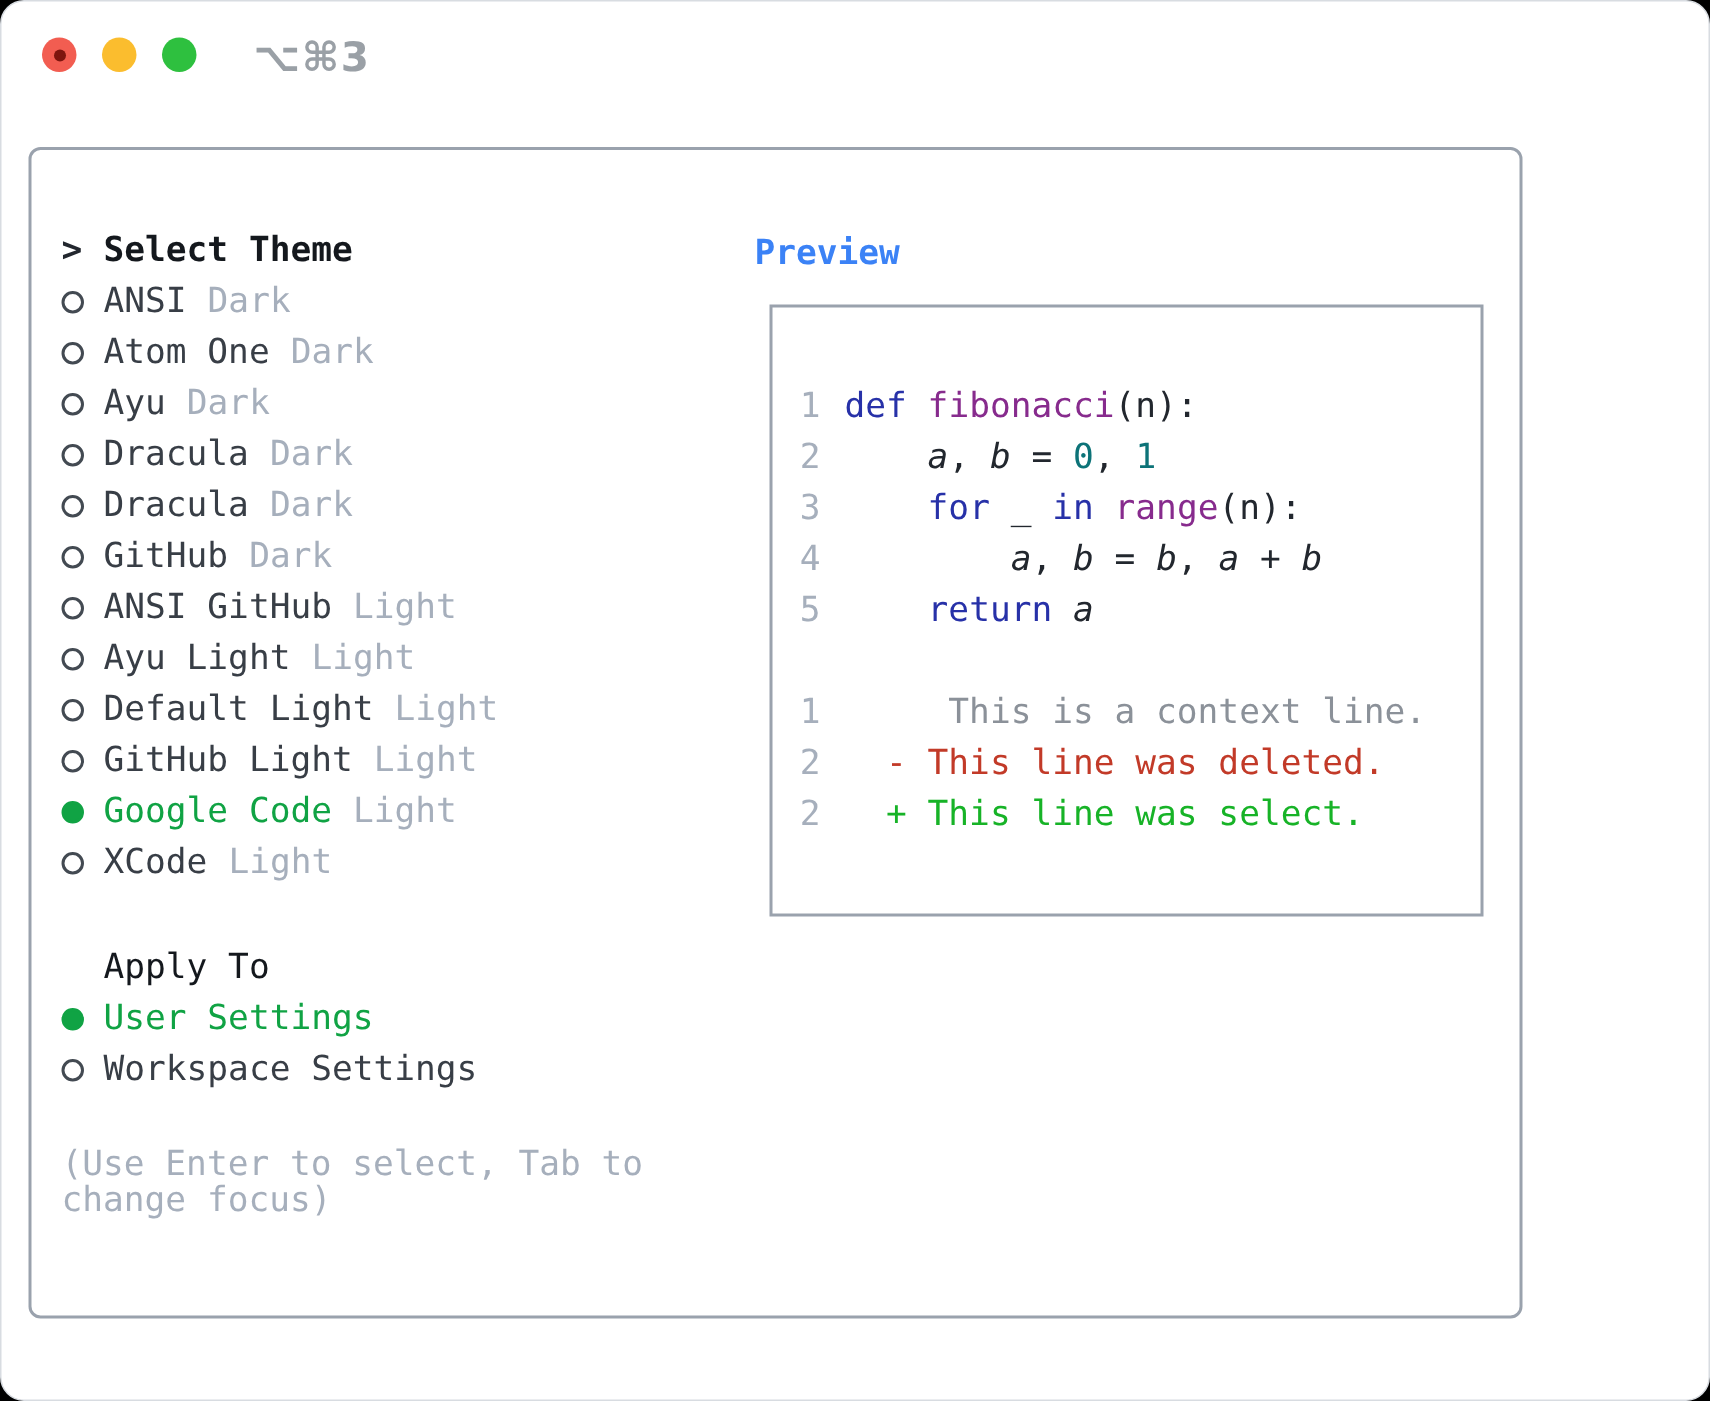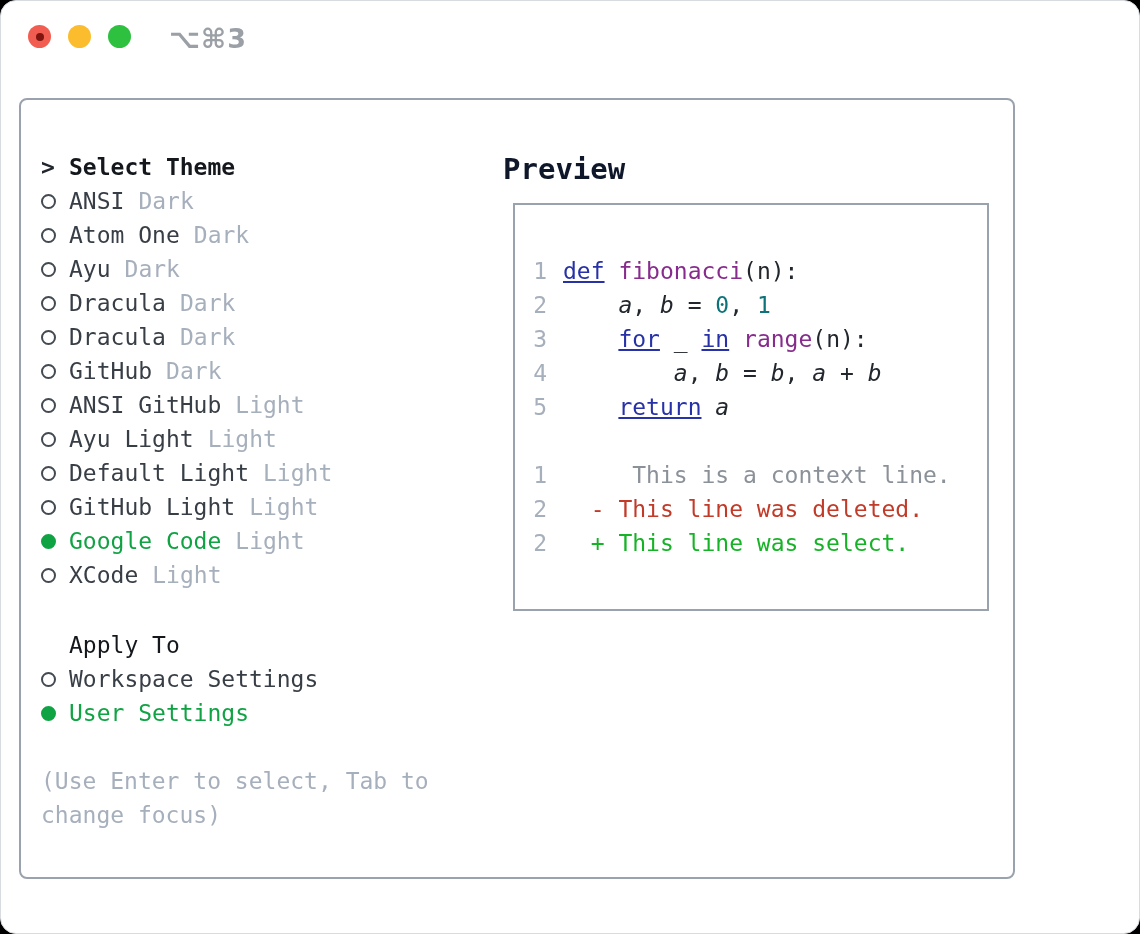--- a/index.html
+++ b/index.html
@@ -43,39 +43,39 @@
     width: 15px; height: 15px; border-radius: 50%;
     border: 2px solid #434a52; margin-right: 13px; flex: 0 0 auto;
   }
   .radio.sel { background: #10a344; border-color: #10a344; }
   .tname { white-space: pre; }
   .tname.sel { color: #10a344; }
   .tvariant { color: #a6afbc; margin-left: 14px; white-space: pre; }
 
   .apply-header { margin-top: 36px; margin-left: 28px; color: #14181d; }
   .hint {
-    margin-top: 34px; width: 420px; font-size: 23px; line-height: 34px;
+    margin-top: 34px; width: 420px; font-size: 23px; line-height: 24px;
     color: #a6afbc; white-space: normal;
   }
 
   
   .preview-header {
     position: absolute; left: 482px; top: 52px; height: 34px;
     display: flex; align-items: center;
-    font-size: 29px; font-weight: bold; color: #0f172a;
+    font-size: 23px; font-weight: bold; color: #3b82f6;
   }
   .preview-box {
     position: absolute; left: 492px; top: 103px; width: 476px; height: 408px;
     border: 2px solid #9aa2ad; background: #fff;
     padding: 49px 0 0 18px; overflow: hidden;
   }
   .pline { display: flex; height: 34px; align-items: center; font-size: 23px; }
   .ln { width: 14px; text-align: right; color: #a6afbc; margin-right: 16px; flex: 0 0 auto; }
   .ptext { white-space: pre; }
-  .tok-kw  { color: #2731a8; text-decoration: underline; }
+  .tok-kw  { color: #2731a8; }
   .tok-fn  { color: #872b8d; }
   .tok-pl  { color: #22272e; }
   .tok-var { color: #22272e; font-style: italic; }
   .tok-num { color: #0d7378; }
   .tok-ctx { color: #8b9199; text-align: center; }
   .tok-del { color: #c23a28; }
   .tok-add { color: #17b327; }
 </style>
 </head>
 <body>
@@ -157,27 +157,27 @@
             <span class="radio"></span>
             <span class="tname">XCode</span>
             <span class="tvariant">Light</span>
           </div>
         </div>
 
       <div class="row apply-header">Apply To</div>
 
       <div id="target-list">
           <div class="row target-row">
-            <span class="radio"></span>
-            <span class="tname">Workspace Settings</span>
-          </div>
-          <div class="row target-row">
             <span class="radio sel"></span>
             <span class="tname sel">User Settings</span>
           </div>
+          <div class="row target-row">
+            <span class="radio"></span>
+            <span class="tname">Workspace Settings</span>
+          </div>
         </div>
 
       <div class="hint">(Use Enter to select, Tab to change focus)</div>
     </div>
 
     <div class="preview-header">Preview</div>
 
     <div class="preview-box" id="preview-box">
         <div class="pline">
           <span class="ln">1</span>

